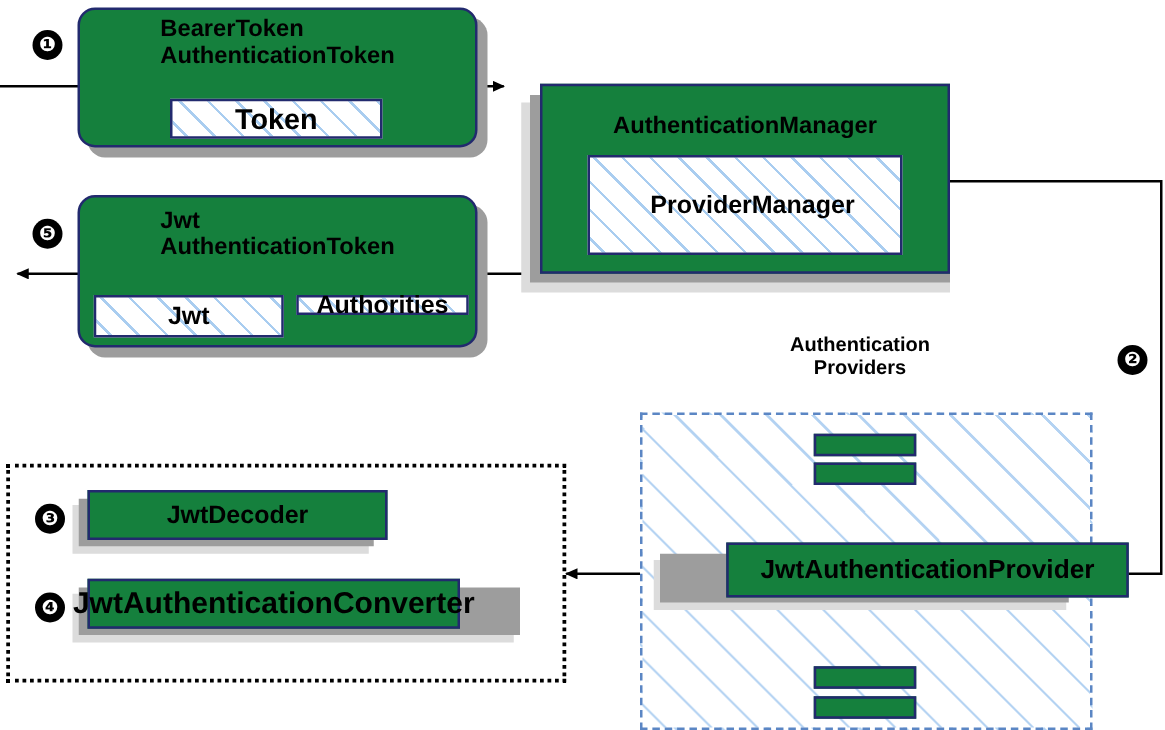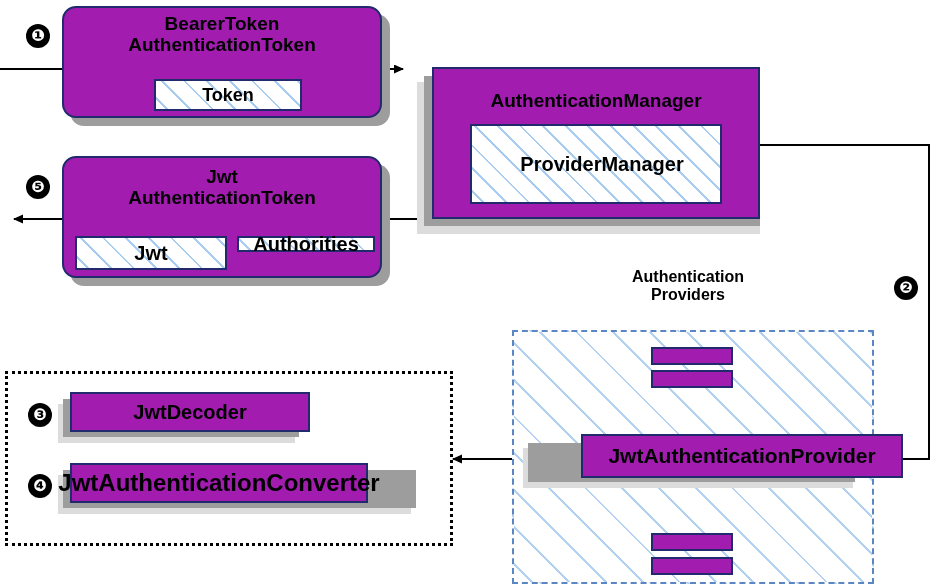--- a/index.html
+++ b/index.html
@@ -21,27 +21,26 @@
   
   .shadow-dark {
     background: #9d9d9d;
   }
   .shadow-light {
     background: #dcdcdc;
   }
 
   
   .node {
-    background: #a21caf;
+    background: #15803d;
     border: 2px solid #222a6e;
     box-sizing: border-box;
     display: flex;
     align-items: center;
     justify-content: center;
-    text-align: center;
     color: #000000;
     font-weight: bold;
   }
   .node.rounded { border-radius: 14px; }
 
   
   .hatch {
     background-color: #ffffff;
     background-image: repeating-linear-gradient(
         45deg,
@@ -139,21 +138,21 @@
     <path d="M691,488 L691,532" stroke="#000" stroke-width="4" fill="none" marker-start="url(#ahs)" marker-end="url(#ahs)"></path>
   </svg>
 
   <div class="abs bullet" style="left:26px; top:24px;">❶</div>
 
   <div class="abs shadow-dark" style="left:70px; top:14px; width:320px; height:112px; border-radius:14px;"></div>
   <div class="abs node rounded node-title" style="left:62px; top:6px; width:320px; height:112px; font-size:19px; align-items:flex-start; padding-top:6px;">
     <span>BearerToken
 AuthenticationToken</span>
   </div>
-  <div class="abs hatch" style="left:154px; top:79px; width:148px; height:32px; font-size:18px;">
+  <div class="abs hatch" style="left:136px; top:79px; width:170px; height:32px; font-size:23px;">
     <span>Token</span>
   </div>
 
   <div class="abs shadow-light" style="left:417px; top:82px; width:343px; height:152px;"></div>
   <div class="abs shadow-dark" style="left:424px; top:76px; width:336px; height:150px;"></div>
   <div class="abs node" style="left:432px; top:67px; width:328px; height:152px; font-size:19px; align-items:flex-start; padding-top:21px;">
     <span>AuthenticationManager</span>
   </div>
   <div class="abs hatch" style="left:470px; top:124px; width:252px; height:80px; font-size:20px;padding-left:12px;">
     <span>ProviderManager</span>

